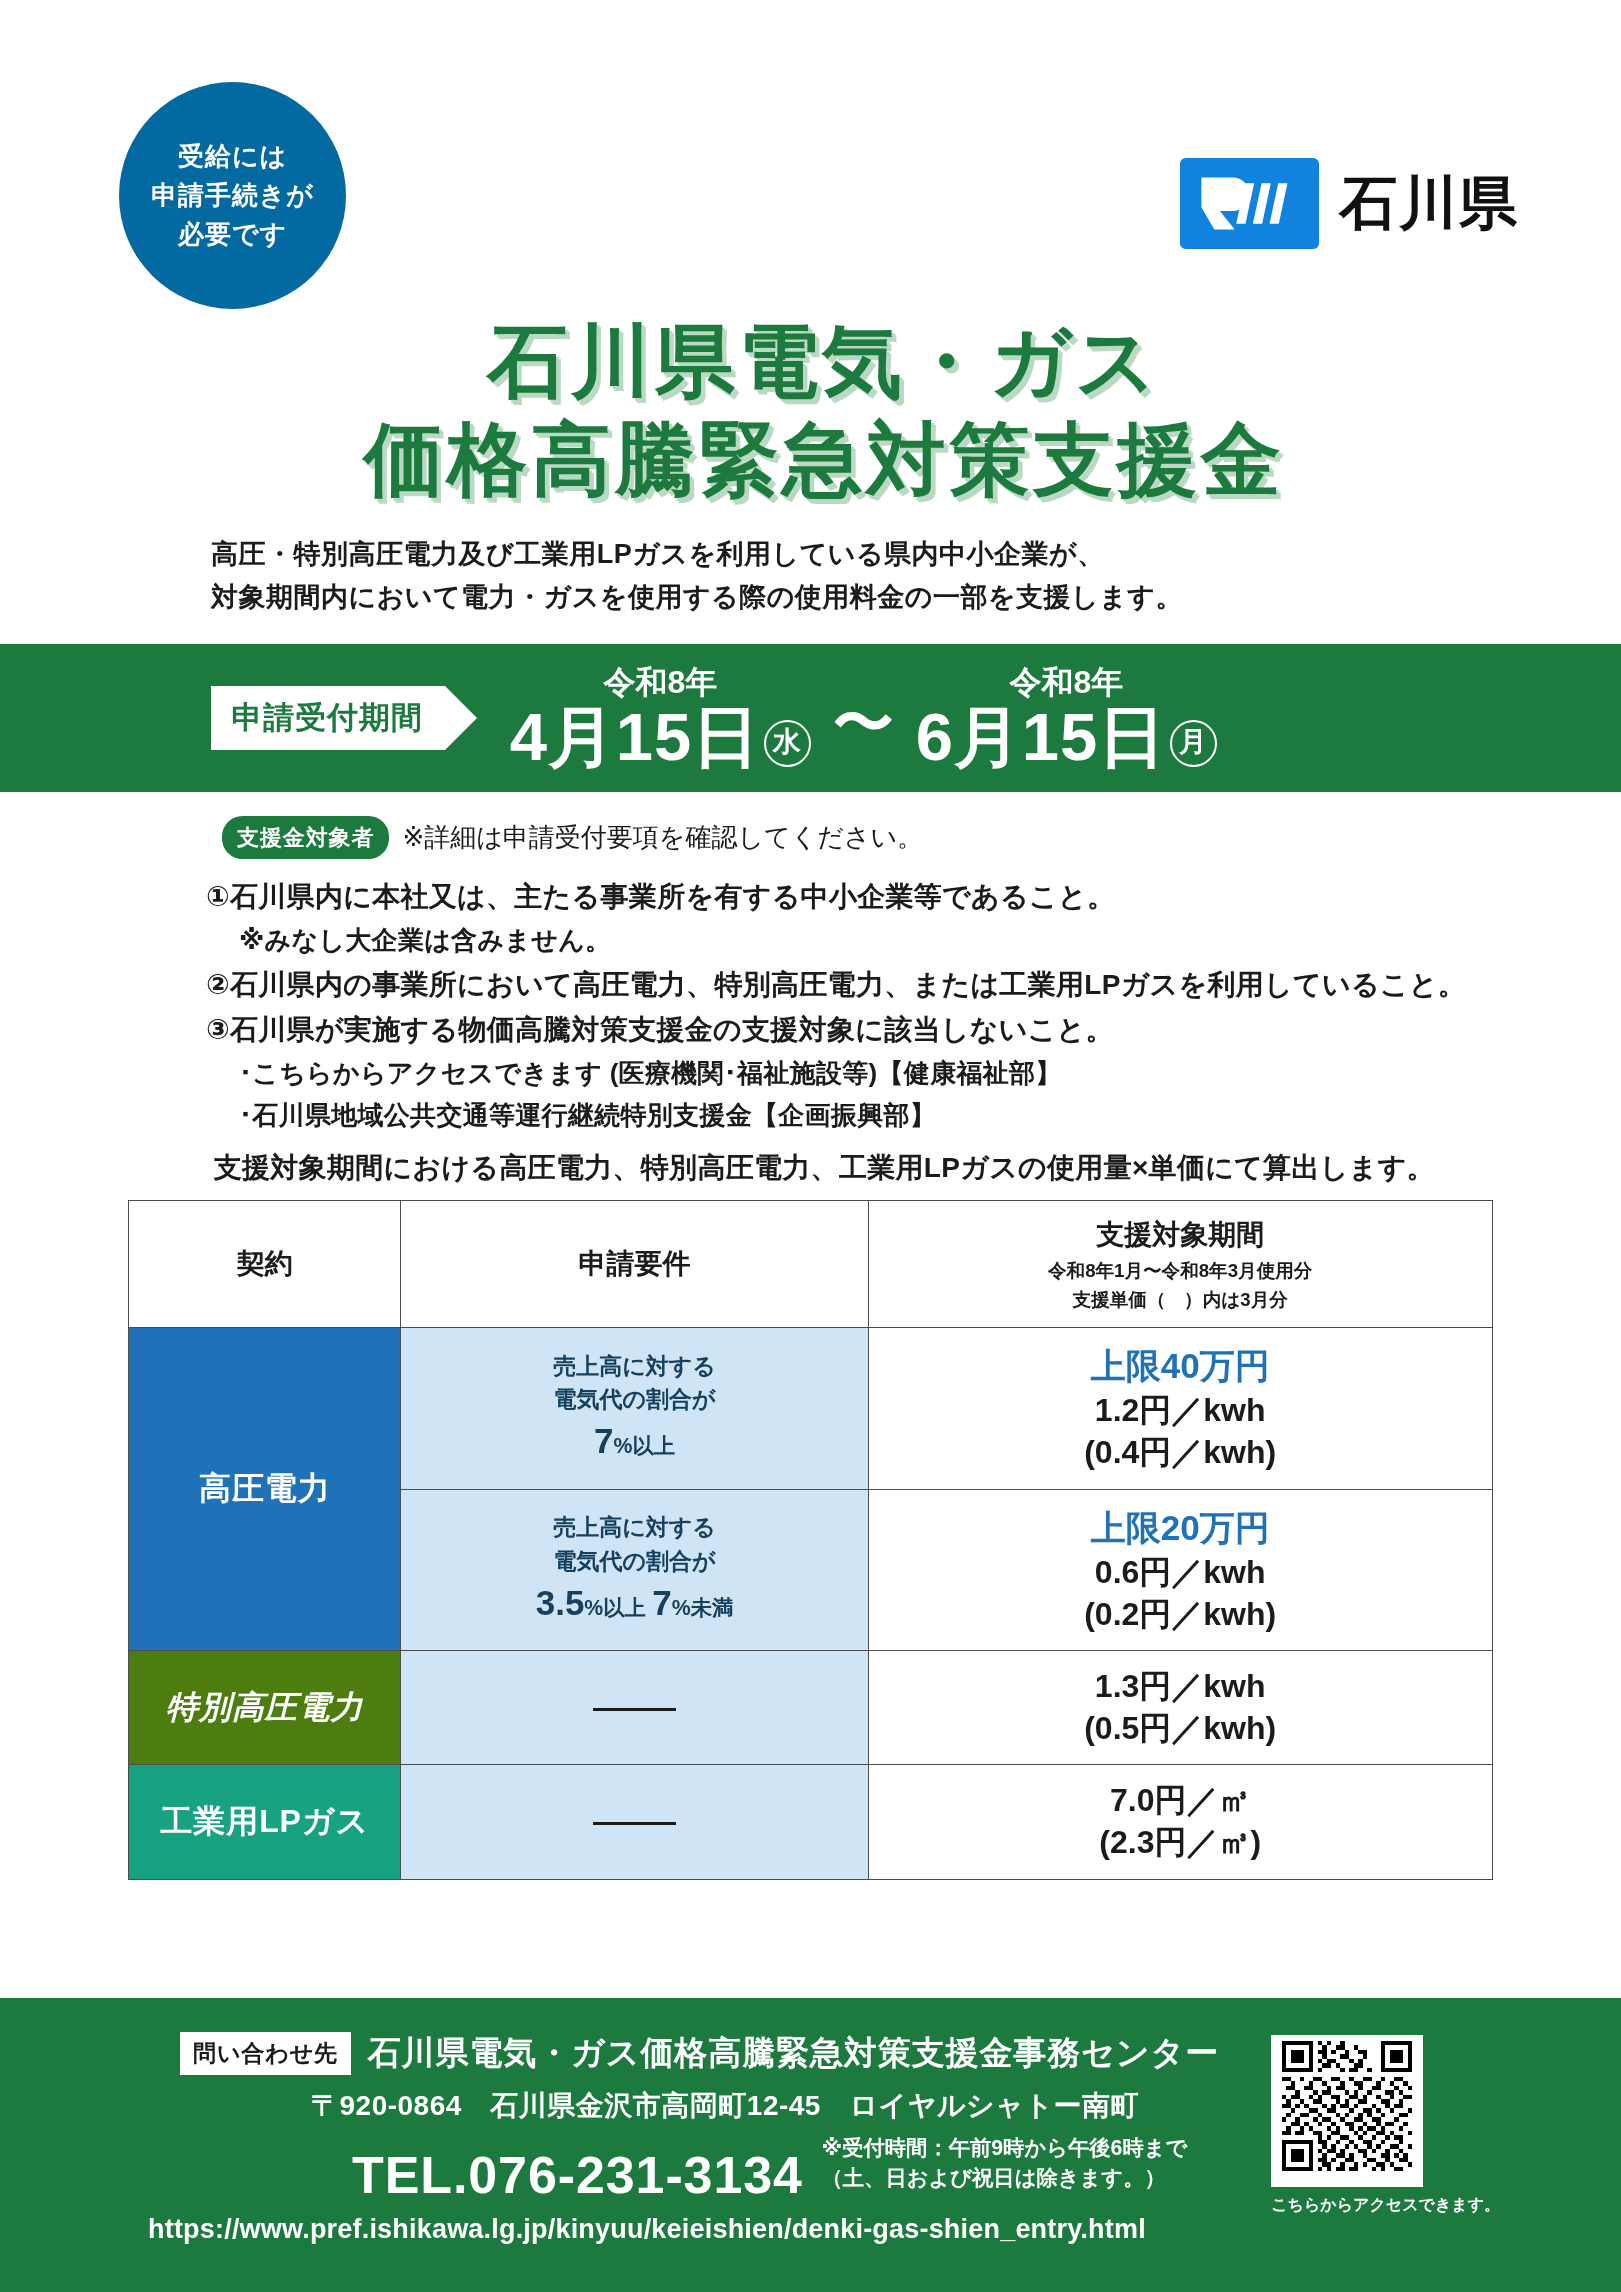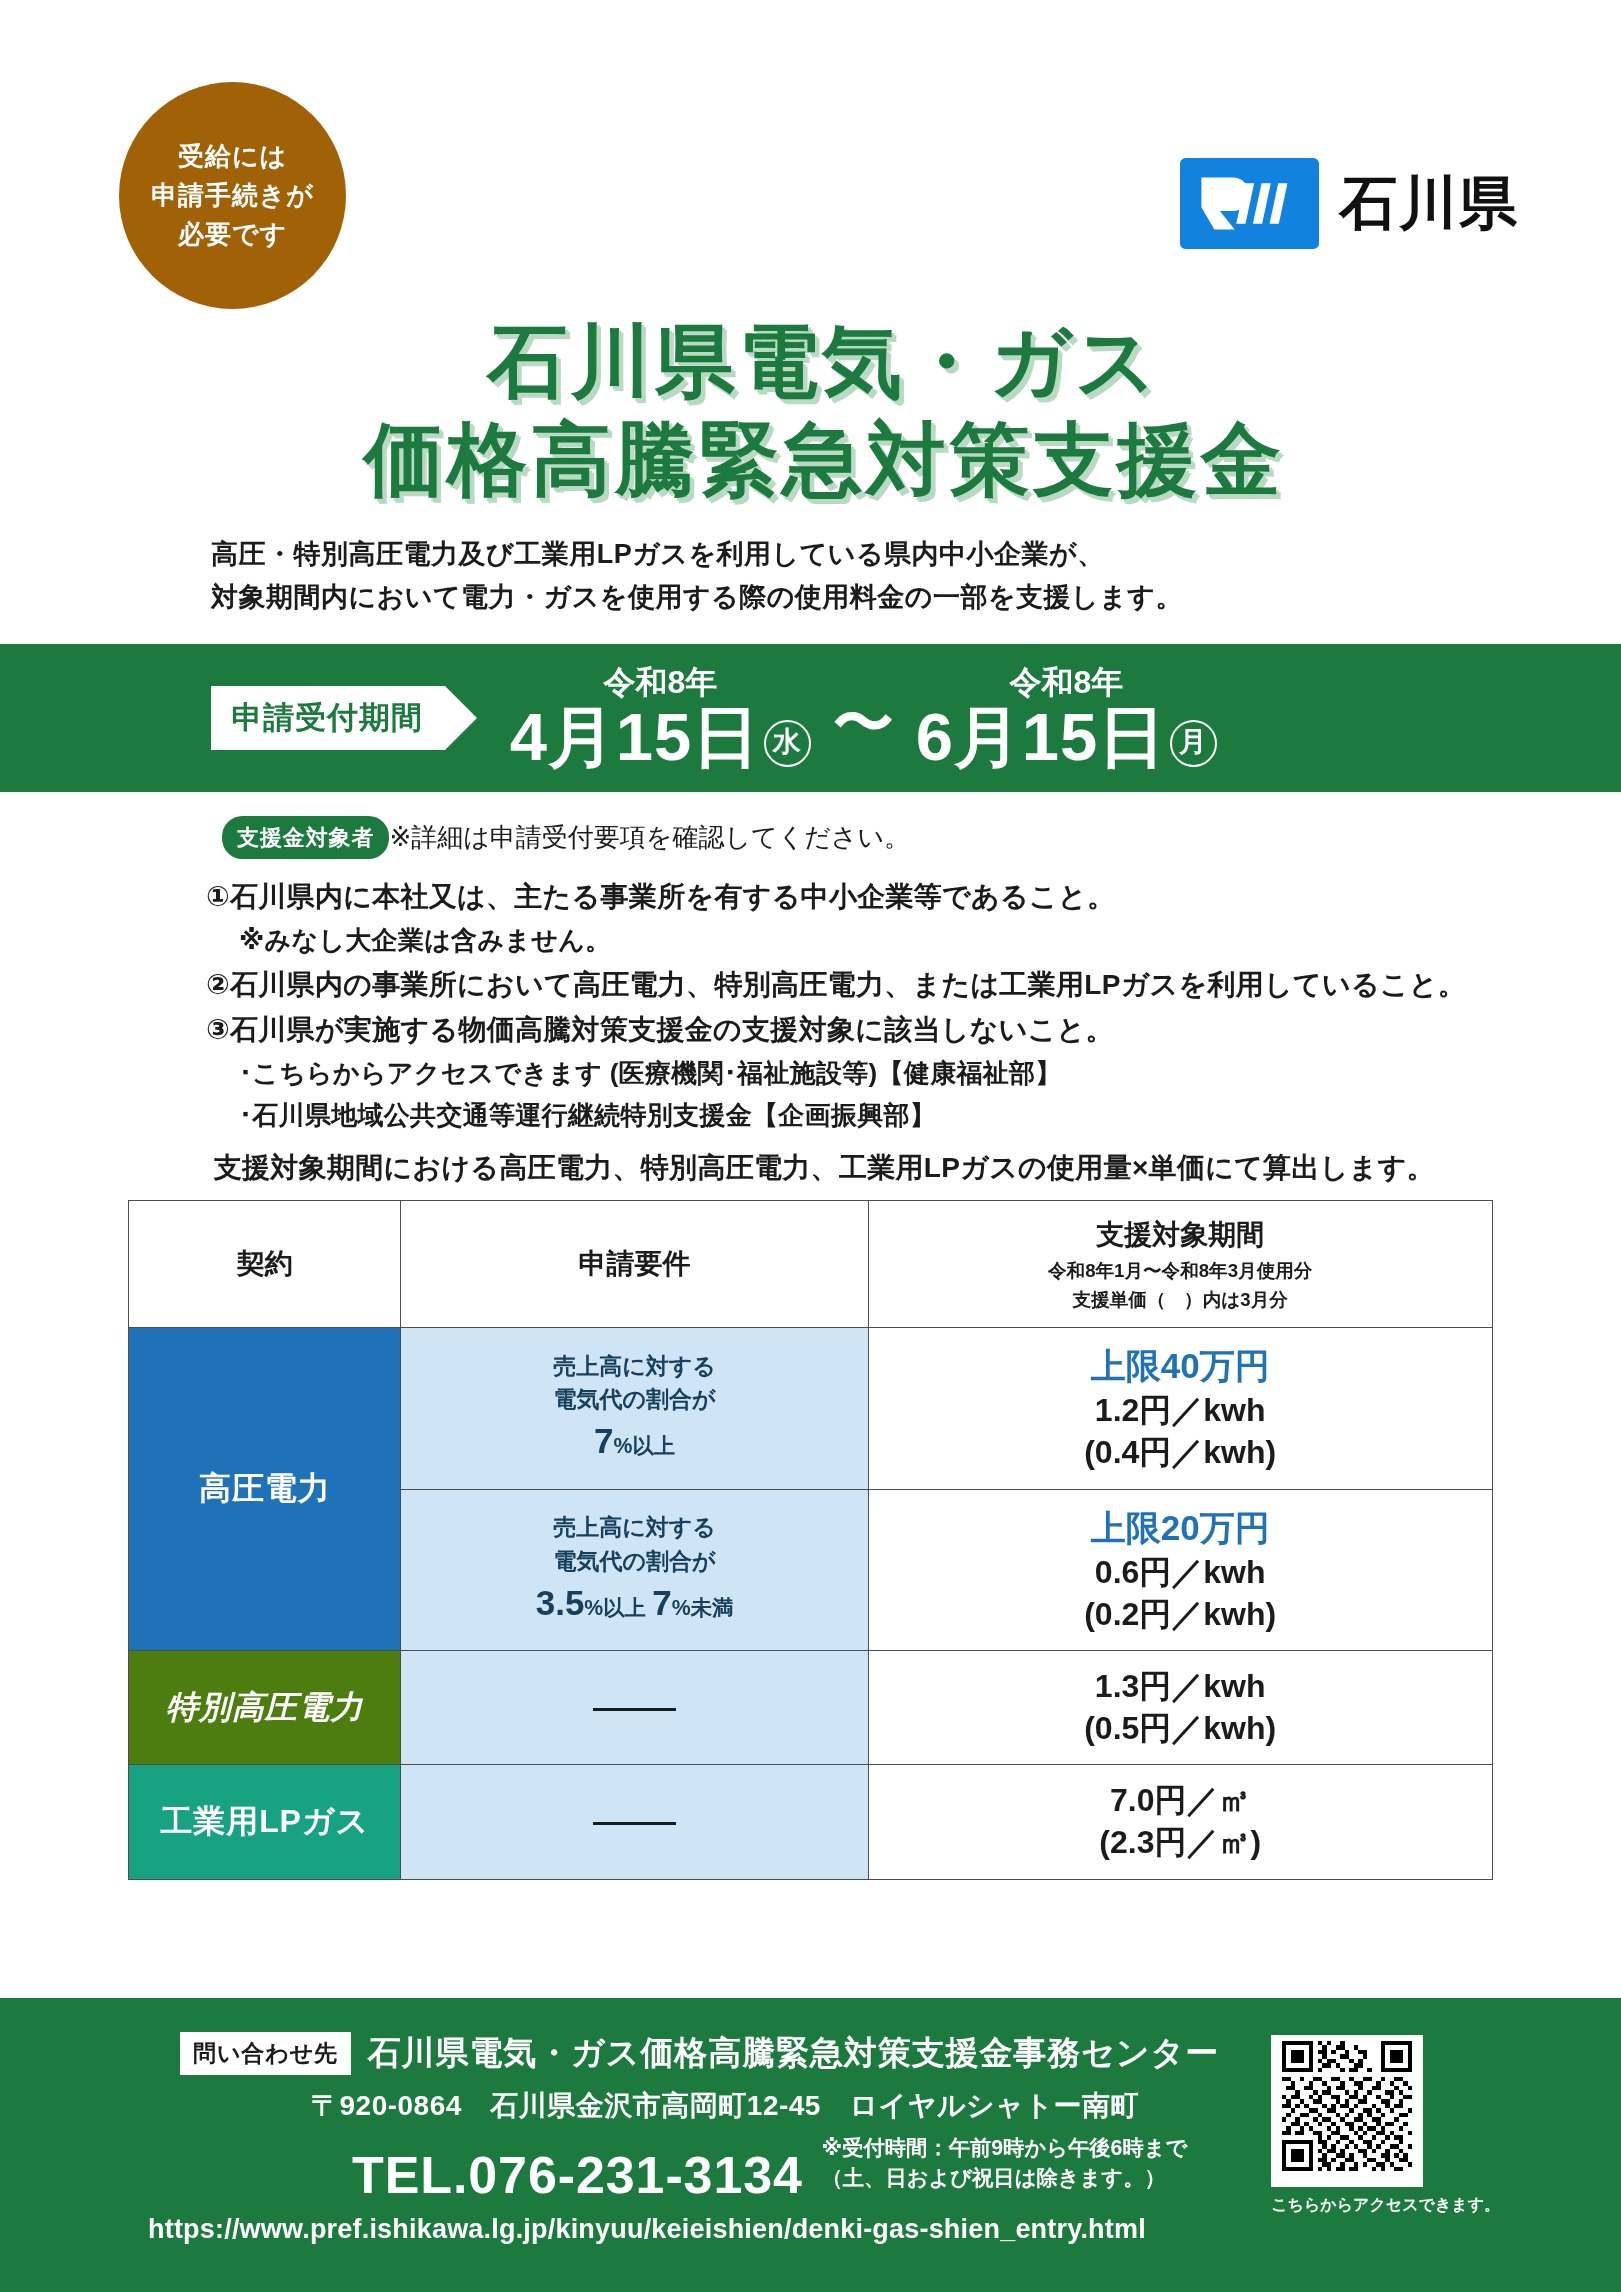--- a/index.html
+++ b/index.html
@@ -21,21 +21,21 @@
     position: relative;
     height: 306px;
   }
   .badge-circle {
     position: absolute;
     left: 119px;
     top: 82px;
     width: 227px;
     height: 227px;
     border-radius: 50%;
-    background: #a16207;
+    background: #0369a1;
     color: #ffffff;
     display: flex;
     flex-direction: column;
     align-items: center;
     justify-content: center;
     line-height: 1.5;
     font-size: 26px;
     font-weight: bold;
     letter-spacing: 0.9px;
   }
@@ -161,20 +161,21 @@
     color: #ffffff;
   }
 
   
   .section {
     padding: 0 139px 0 148px;
   }
   .elig-head {
     display: flex;
     align-items: center;
+    gap: 13px;
     margin-top: 24px;
     margin-left: 74px;
   }
   .pill {
     background: #1d7a3e;
     color: #fff;
     border-radius: 20.4px;
     font-size: 22px;
     font-weight: bold;
     padding: 6.5px 15px;

